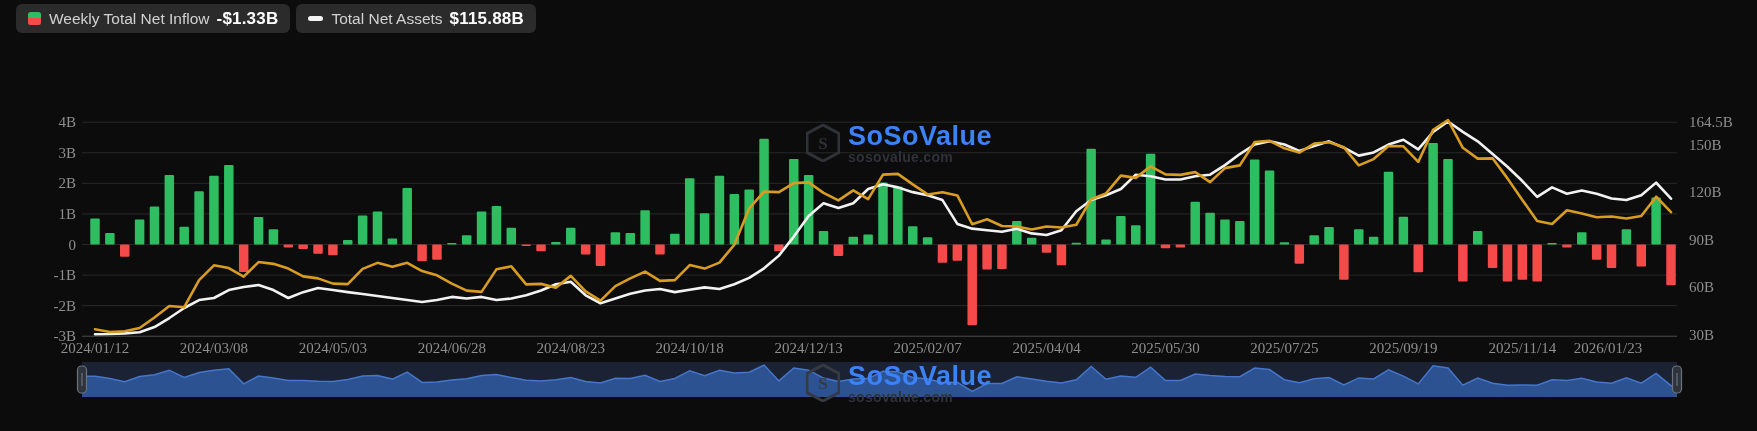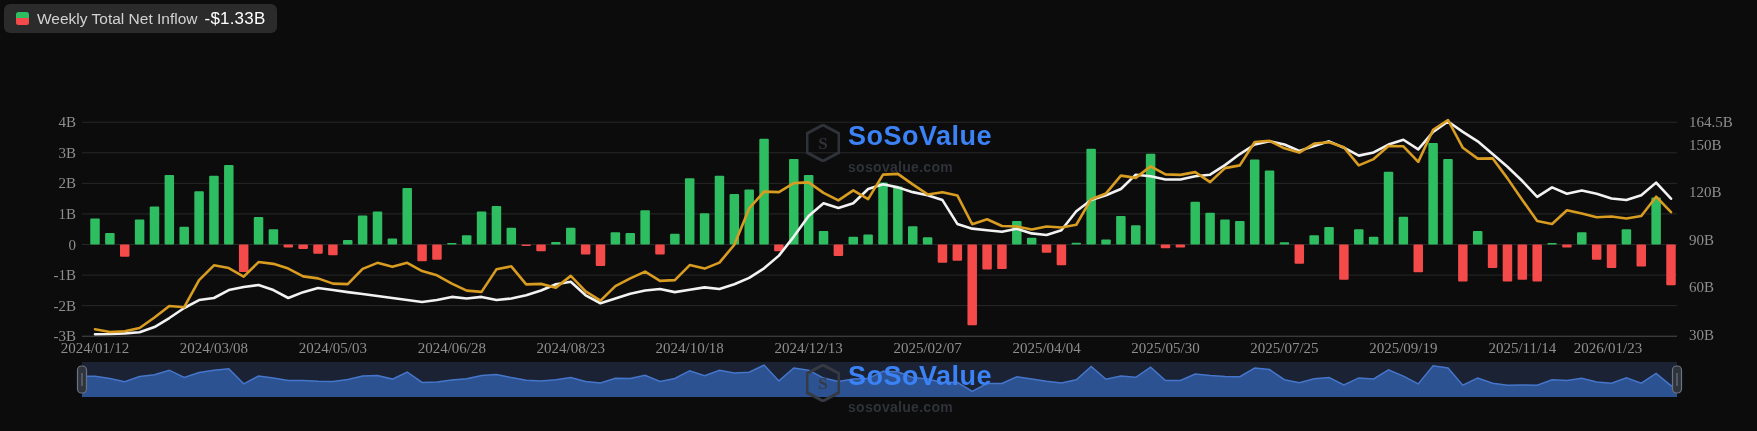--- a/index.html
+++ b/index.html
@@ -2,49 +2,54 @@
 <html><head>
 <meta charset="utf-8">
 <style>
   html,body{margin:0;padding:0;}
   body{
     width:1757px;height:431px;overflow:hidden;position:relative;
     background:#0c0c0c;
     font-family:"Liberation Sans",sans-serif;
   }
   
-  .legend{position:absolute;top:4px;left:4px;display:flex;gap:6px;z-index:5;}
+  .legend{position:absolute;top:4px;left:16px;display:flex;gap:6px;z-index:5;}
   .pill{
     display:flex;align-items:center;height:29px;padding:0 12px;
     background:#2b2b2b;border-radius:6px;white-space:nowrap;
   }
   .pill .lab{color:#d2d2d2;font-size:15.5px;margin:0 7px 0 8px;}
-  .pill .val{color:#ffffff;font-size:17px;font-weight:400;letter-spacing:.2px;}
+  .pill .val{color:#ffffff;font-size:17px;font-weight:700;letter-spacing:.2px;}
   .ic-square{width:13px;height:13px;border-radius:2.5px;
     background:linear-gradient(to bottom,#2ebd60 0 50%,#f54a4a 50% 100%);}
   .ic-dash{width:15px;height:5px;border-radius:2.5px;}
   
   .wm{position:absolute;display:flex;align-items:flex-start;z-index:4;pointer-events:none;}
   .wm .wm-txt{margin-left:8px;}
   .wm .wm-brand{font-size:27px;font-weight:700;color:#3b82f6;line-height:24px;letter-spacing:.5px;}
-  .wm .wm-domain{font-size:14px;font-weight:700;color:#2f3238;line-height:12px;margin-top:13px;letter-spacing:.3px;}
+  .wm .wm-domain{font-size:14px;font-weight:700;color:#2f3238;line-height:12px;margin-top:3px;letter-spacing:.3px;}
   #wm-top{left:806px;top:124px;}
   #wm-bottom{left:806px;top:364px;}
   
   #chart{position:absolute;left:0;top:0;z-index:1;}
   text{font-family:"Liberation Serif",serif;}
 </style>
 </head>
 <body>
 
 <div class="legend">
   <div class="pill">
     <span class="ic-square"></span>
     <span class="lab">Weekly Total Net Inflow</span>
     <span class="val">-$1.33B</span>
+  </div>
+  <div class="pill">
+    <span class="ic-dash" id="ic-assets" style="background: rgb(242, 242, 242);"></span>
+    <span class="lab">Total Net Assets</span>
+    <span class="val">$115.88B</span>
   </div>
 </div>
 
 <div class="wm" id="wm-top">
   <svg width="34" height="38" viewBox="0 0 34 38">
     <polygon points="17,1 33,9.5 33,28.5 17,37 1,28.5 1,9.5" fill="none" stroke="#2f3238" stroke-width="3"></polygon>
     <text x="17" y="25" text-anchor="middle" font-size="17" font-weight="bold" fill="#2f3238" font-family="Liberation Sans,sans-serif">S</text>
   </svg>
   <div class="wm-txt">
     <div class="wm-brand">SoSoValue</div>

